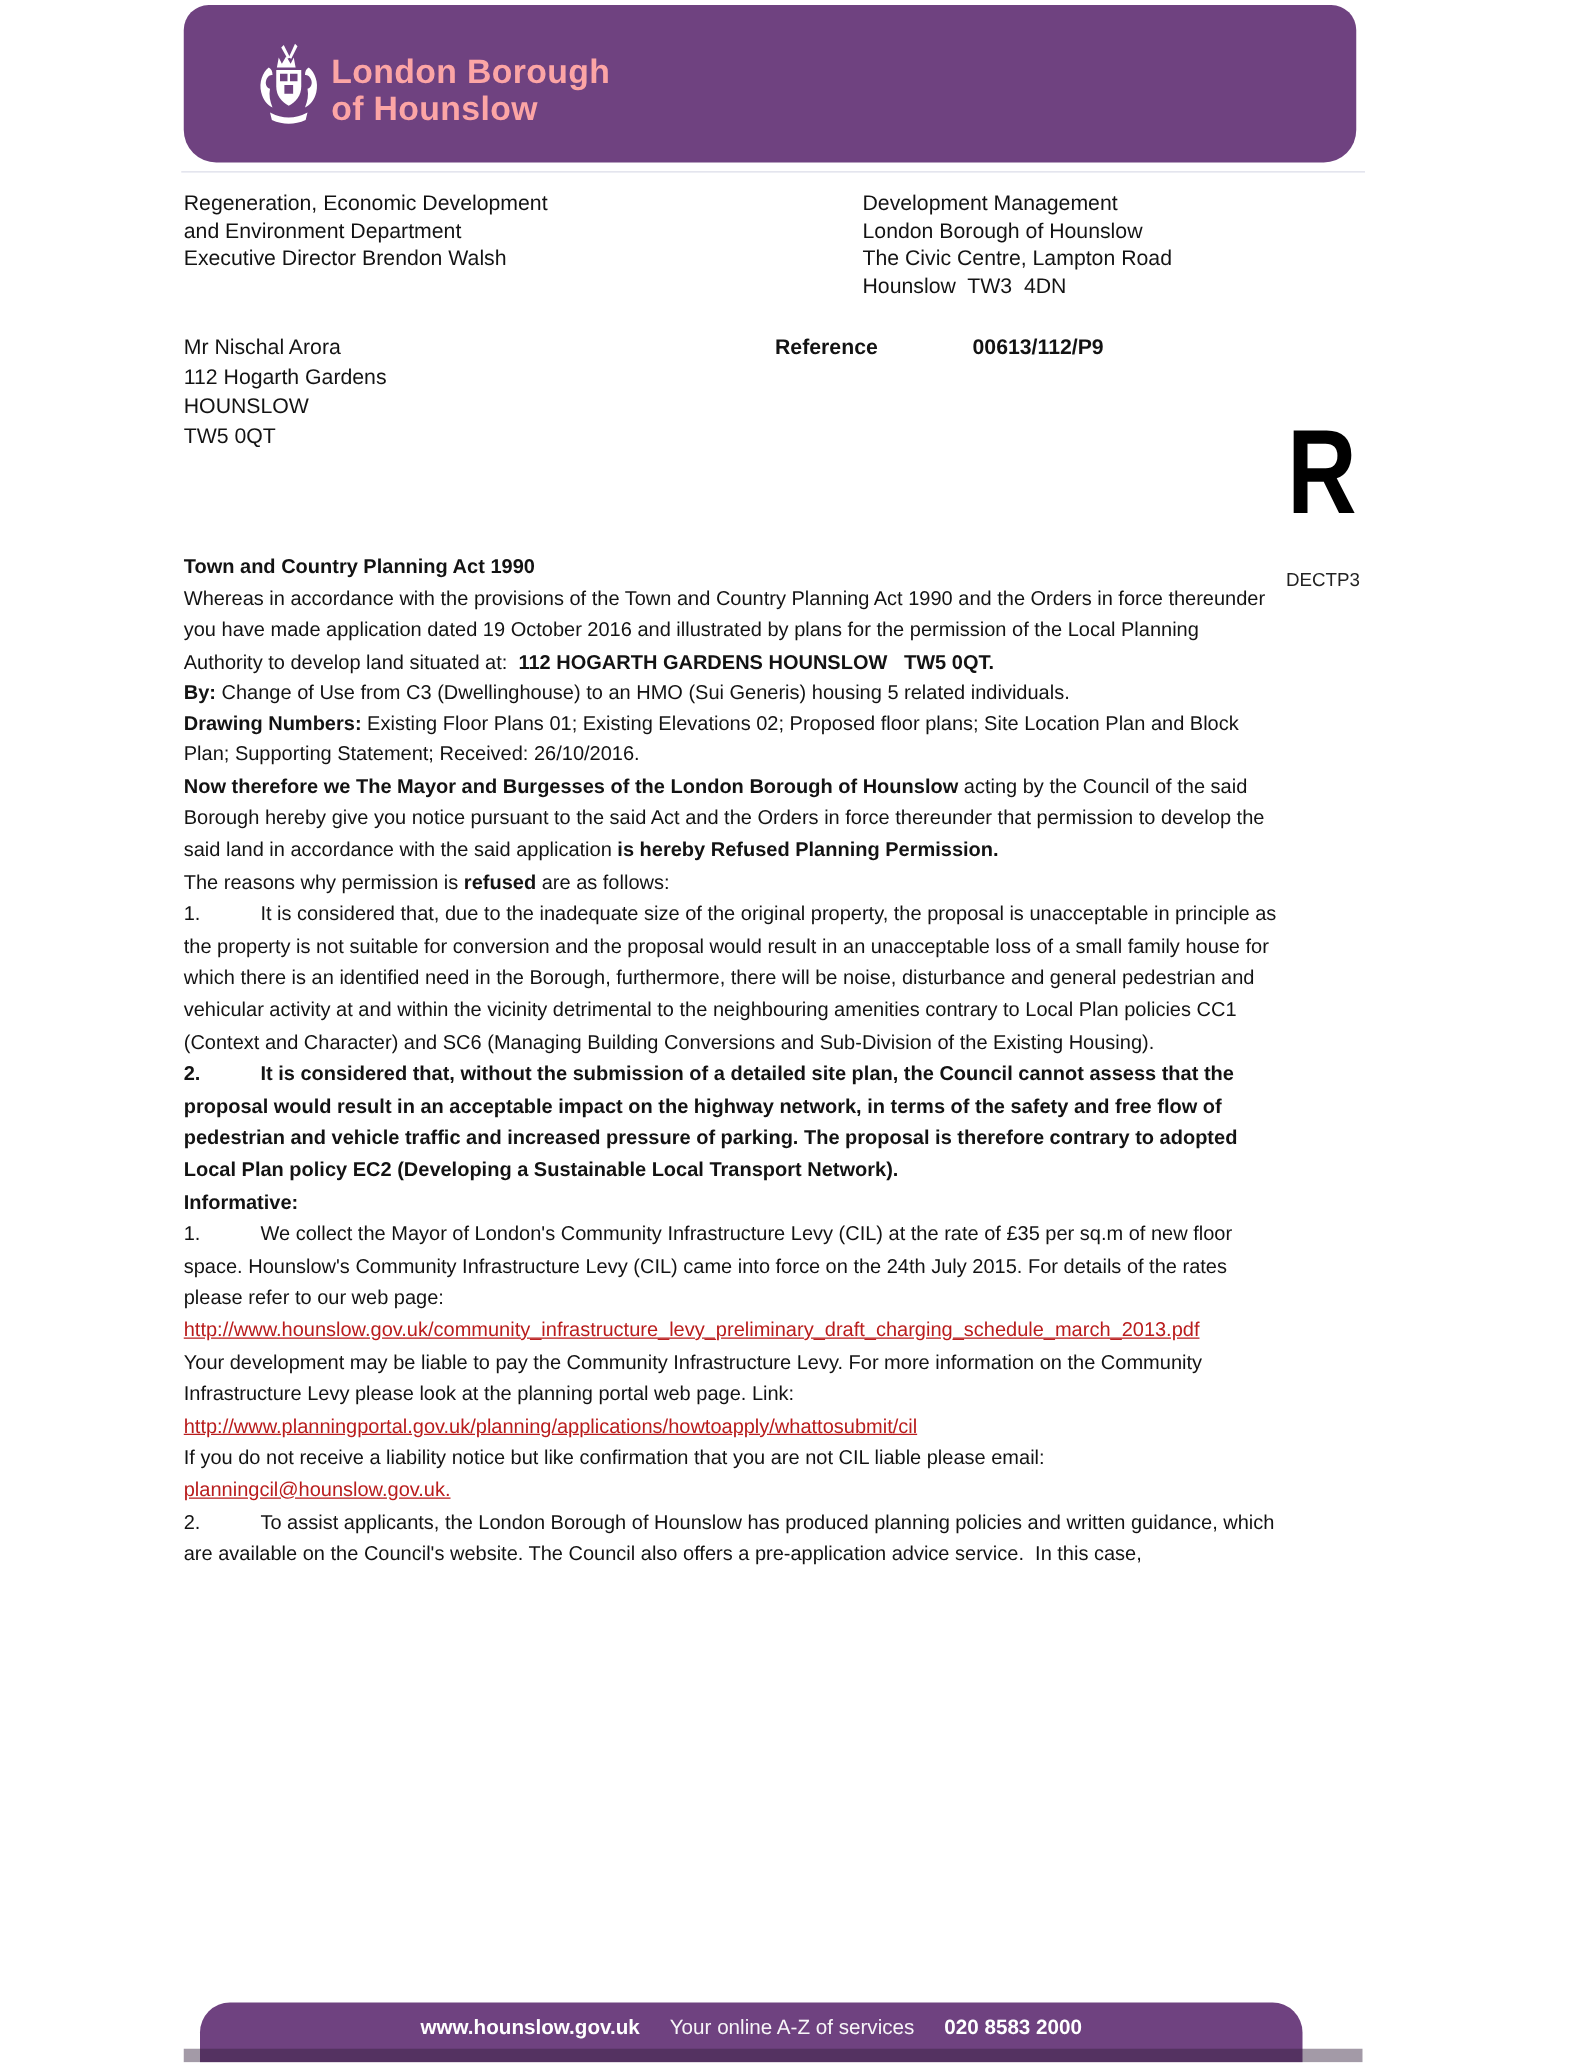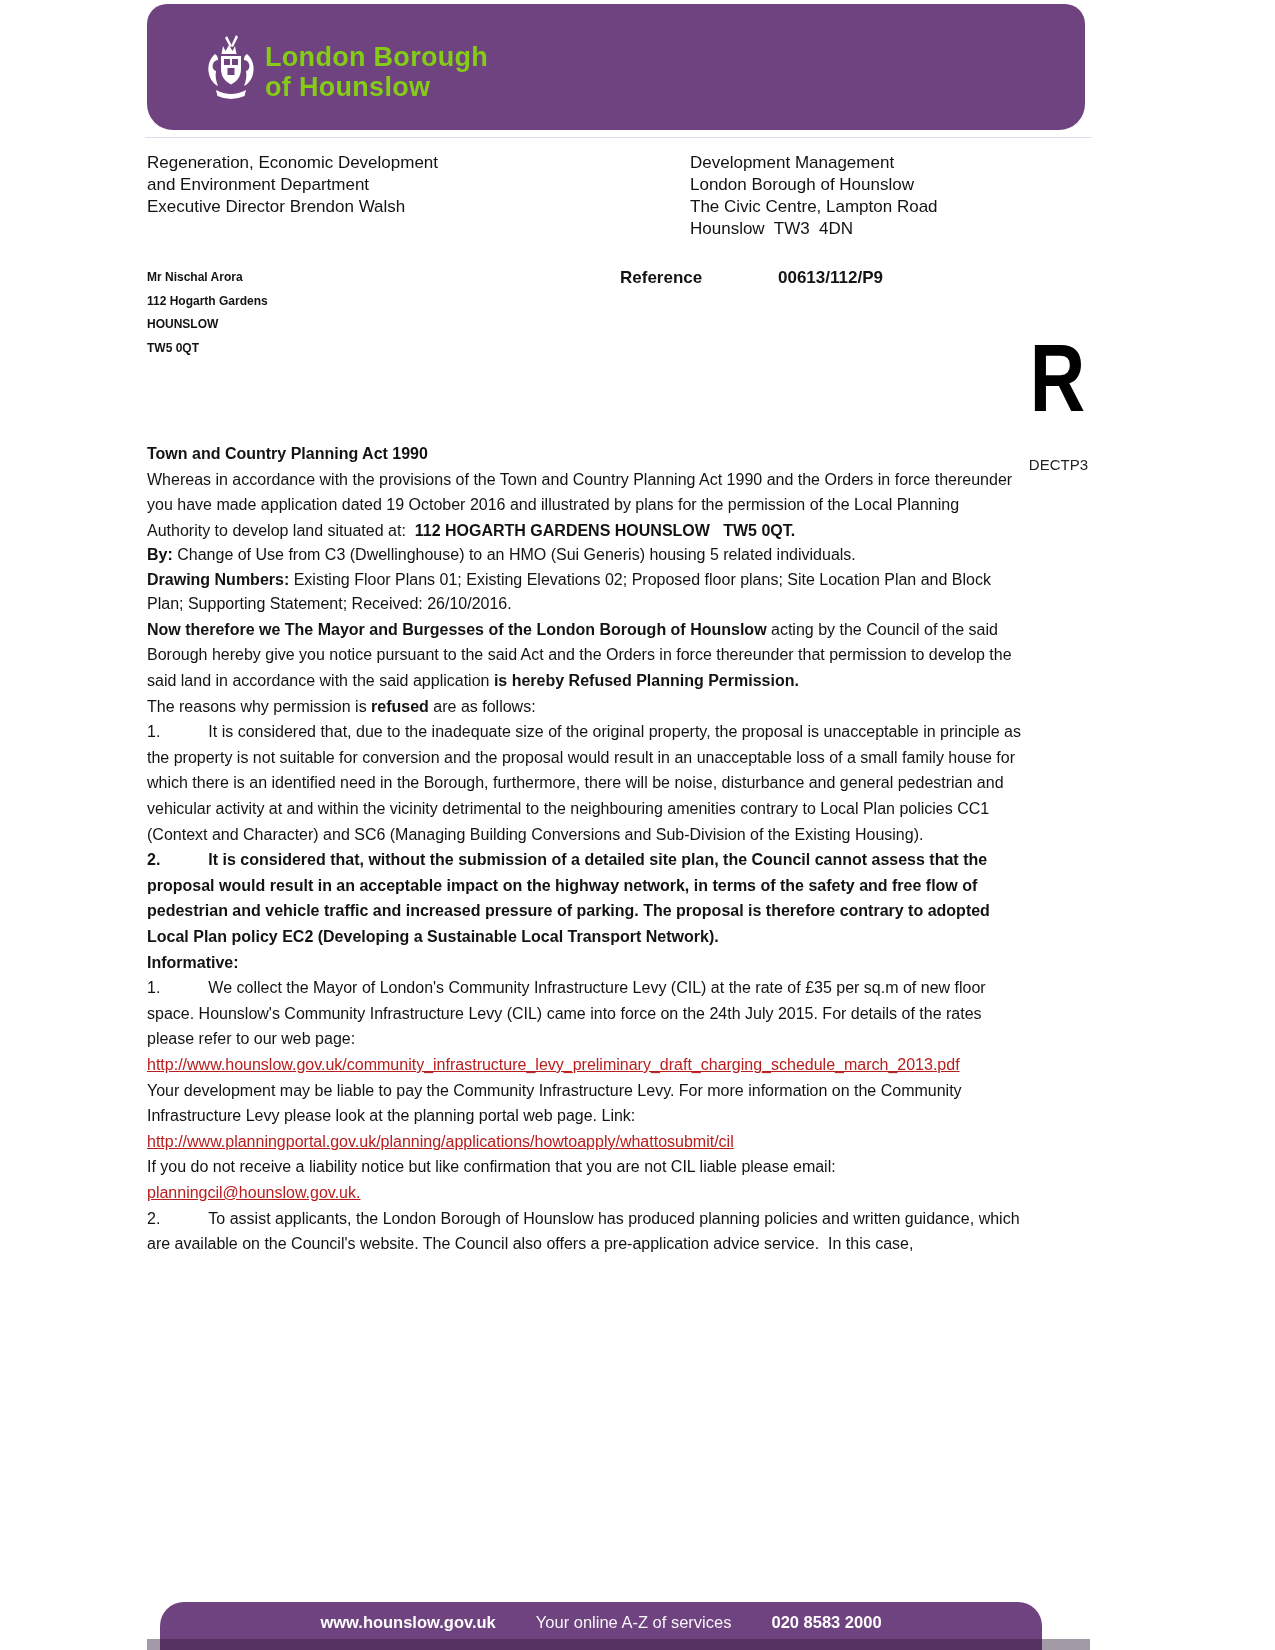--- a/index.html
+++ b/index.html
@@ -10,29 +10,29 @@
   
   .header{
     position:absolute;left:147px;top:4px;width:938px;height:126px;
     background:#6f4280;border-radius:20px 20px 26px 26px;
   }
   .header-underline{
     position:absolute;left:145px;top:137px;width:947px;height:1px;background:#dcdde9;
   }
   .crest{position:absolute;left:56px;top:30px;width:56px;height:70px;}
   .brand{
-    position:absolute;left:118px;top:38px;color:#84cc16;font-weight:bold;
+    position:absolute;left:118px;top:38px;color:#fca5a5;font-weight:bold;
     font-size:27px;line-height:30px;letter-spacing:0.3px;
   }
   
   .sender-left{position:absolute;left:147px;top:152px;font-size:17px;line-height:22px;}
   .sender-right{position:absolute;left:690px;top:152px;font-size:17px;line-height:22px;}
   .pre{white-space:pre-wrap;}
   
-  .recipient{position:absolute;left:147px;top:266px;font-size:12px;line-height:23.5px;font-weight:bold;}
+  .recipient{position:absolute;left:147px;top:266px;font-size:17px;line-height:23.5px;font-weight:normal;}
   .ref-label{position:absolute;left:620px;top:268px;font-size:17px;font-weight:bold;}
   .ref-value{position:absolute;left:778px;top:268px;font-size:17px;font-weight:bold;}
   
   .stamp-r{
     position:absolute;right:190px;top:334px;font-size:96px;font-weight:bold;line-height:88px;
     transform:scaleX(0.8);transform-origin:100% 0;color:#000;
   }
   .stamp-code{position:absolute;left:988px;top:427px;width:100px;text-align:right;font-size:15px;color:#222;margin-top:29px;}
   
   .body{position:absolute;left:147px;top:441px;width:877px;font-size:16px;line-height:25.6px;}
@@ -53,21 +53,21 @@
   .info2{margin-top:27px;}
   
   .footer-bar{
     position:absolute;left:160px;top:1602px;width:882px;height:48px;
     background:#6f4280;border-radius:24px 24px 0 0;
   }
   .footer-text{
     position:absolute;left:0;top:11px;width:100%;text-align:center;
     color:#ffffff;font-size:16.5px;
   }
-  .footer-text .mid{font-weight:normal;margin:0 40px;opacity:.95;}
+  .footer-text .mid{font-weight:normal;margin:0 24px;opacity:.95;}
   .footer-text .strong{font-weight:bold;}
   .footer-strip{
     position:absolute;left:147px;top:1639px;width:943px;height:11px;
     background:rgba(50,30,60,0.45);
   }
 </style>
 </head>
 <body>
 
 <div class="page">

